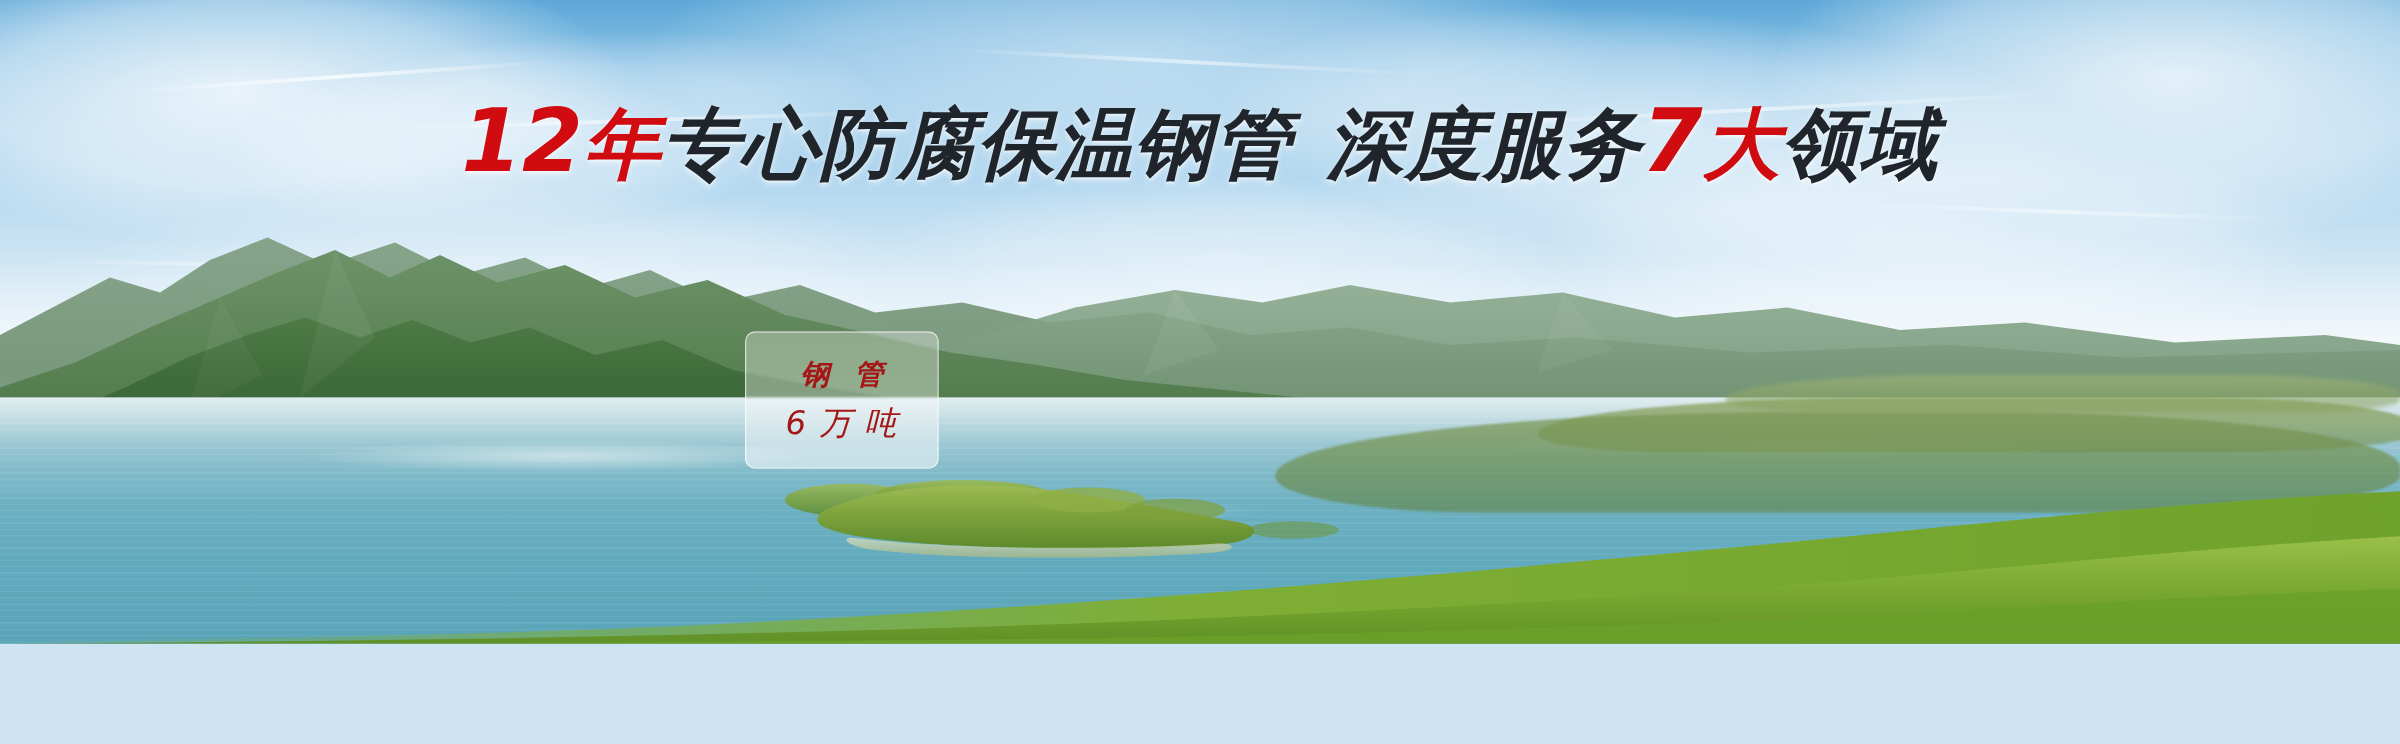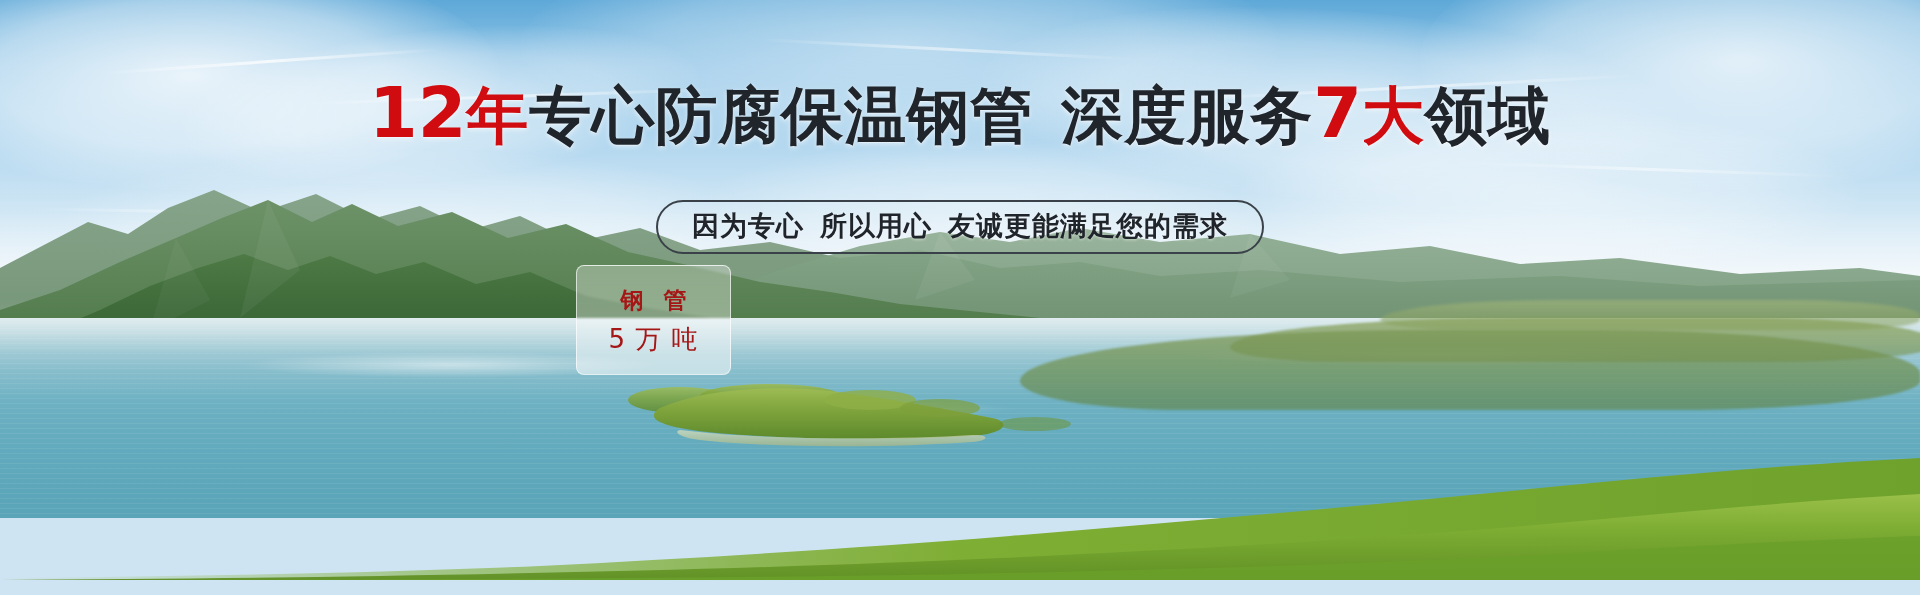--- a/index.html
+++ b/index.html
@@ -5,22 +5,23 @@
   * { margin:0; padding:0; box-sizing:border-box; }
   html,body { width:1920px; height:595px; overflow:hidden; }
   body {
     font-family:"DejaVu Sans","Liberation Sans",sans-serif;
     background:#cfe4f2;
   }
 
   
   #banner {
     position:relative;
-    width:1920px; height:580px;
+    width:1920px; height:515px;
     overflow:hidden;
+    font-style:italic;
   }
 
   
   .sky {
     position:absolute; left:0; top:0; width:1920px; height:330px;
     background:
       linear-gradient(to bottom,
         #5ea8d8 0%,
         #72b4de 8%,
         #8cc2e6 20%,
@@ -158,21 +159,21 @@
     font-weight:600;
     color:#20242b;
     letter-spacing:1px;
     white-space:nowrap;
     text-shadow:0 1px 3px rgba(255,255,255,.5);
   }
   .subpill .sp { display:inline-block; width:16px; }
 
   
   .cards {
-    position:absolute; left:528px; top:265px;
+    position:absolute; left:548px; top:265px;
     display:flex;
     gap:8px;
     padding-left:48px;
   }
   .card {
     width:155px; height:110px;
     background:linear-gradient(to bottom, rgba(255,255,255,.30) 0%, rgba(255,255,255,.38) 55%, rgba(255,255,255,.52) 100%);
     border:1px solid rgba(255,255,255,.65);
     border-radius:8px;
     display:flex;
@@ -333,30 +334,27 @@
                C830,126 620,132 380,136 C250,138 120,139 0,140 Z" fill="url(#gr)" opacity="0.95"></path>
       <path d="M1920,140 L1920,96 C1800,100 1660,108 1520,116 C1360,124 1160,130 960,134
                C740,138 400,140 0,140 Z" fill="#6aa02a" opacity="0.85"></path>
     </svg>
   </div>
 
   <div class="headline">
     <span class="red num">12</span><span class="red">年</span><span>专心防腐保温钢管</span><span class="gap"></span><span>深度服务</span><span class="red num">7</span><span class="red">大</span><span>领域</span>
   </div>
 
-  <div class="subpill">
-    <span>因为专心</span><span class="sp"></span><span>所以用心</span><span class="sp"></span><span>友诚更能满足您的需求</span>
-  </div>
 
   <div class="cards">
 
     <div class="card">
       <div class="card-title">钢 管</div>
       <div class="card-value">
-        <span>5 万 吨</span>
+        <span>6 万 吨</span>
       </div>
     </div>
 
 
 
   </div>
 
 </div>
 
 </body></html>

